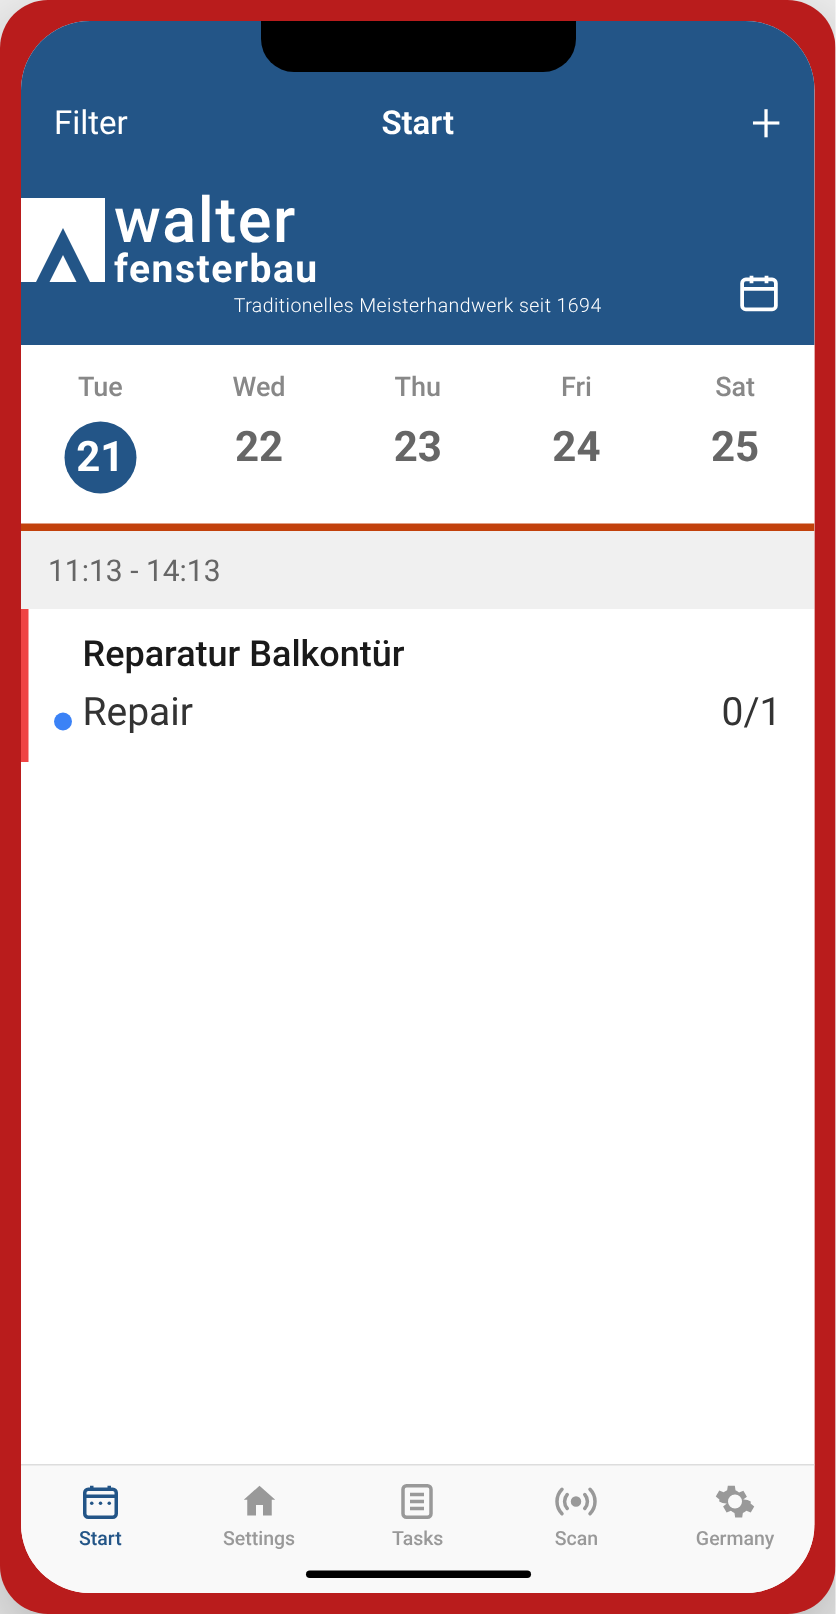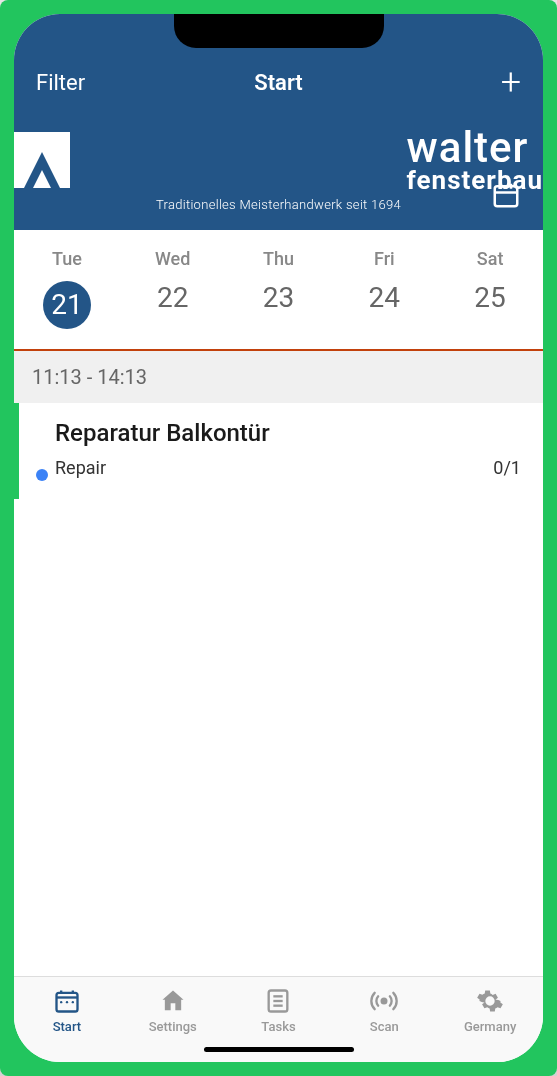--- a/index.html
+++ b/index.html
@@ -7,22 +7,22 @@
       font-family: -apple-system, BlinkMacSystemFont, "Segoe UI", Roboto, sans-serif;
       background: #f0f0f0;
       display: flex;
       justify-content: center;
       align-items: center;
       min-height: 100vh;
     }
     .phone {
       width: 557px;
       height: 1076px;
-      background: #22c55e;
-      border-radius: 8px;
+      background: #b91c1c;
+      border-radius: 32px;
       padding: 14px;
       position: relative;
       box-shadow: 0 20px 60px rgba(0,0,0,0.3);
     }
     .phone-inner {
       width: 100%;
       height: 100%;
       background: #fff;
       border-radius: 46px;
       overflow: hidden;
@@ -73,21 +73,21 @@
       line-height: 1;
     }
     .logo-section {
       text-align: center;
       padding: 16px 0 18px;
       position: relative;
     }
     .logo-row {
       display: flex;
       align-items: center;
-      justify-content: space-between;
+      justify-content: flex-start;
       gap: 6px;
     }
     .logo-mark {
       width: 56px;
       height: 56px;
       background: #fff;
       position: relative;
       display: inline-block;
     }
     .logo-mark::before {
@@ -137,56 +137,56 @@
     .calendar-btn {
       position: absolute;
       right: 22px;
       bottom: 16px;
     }
     .calendar-btn svg { width: 30px; height: 30px; }
     .date-strip {
       display: flex;
       background: #fff;
       padding: 18px 0 20px;
-      border-bottom: 2px solid #c2410c;
+      border-bottom: 5px solid #c2410c;
     }
     .date-cell {
       flex: 1;
       text-align: center;
     }
     .date-day {
       color: #888;
       font-size: 18px;
       font-weight: 500;
       margin-bottom: 12px;
     }
     .date-num {
       color: #666;
       font-size: 28px;
-      font-weight: 400;
+      font-weight: 700;
     }
     .date-cell.active .date-num {
       background: #235587;
       color: #fff;
       border-radius: 50%;
       width: 48px;
       height: 48px;
       line-height: 48px;
       display: inline-block;
     }
     .time-header {
       background: #f0f0f0;
       color: #666;
       padding: 14px 18px;
       font-size: 20px;
       font-weight: 400;
     }
     .appointment {
       display: flex;
-      border-left: 5px solid #22c55e;
+      border-left: 5px solid #ef4444;
       padding: 16px 22px 18px 10px;
       background: #fff;
     }
     .apt-dot-col {
       width: 26px;
       display: flex;
       align-items: center;
       justify-content: center;
       padding-top: 50px;
     }
@@ -208,21 +208,21 @@
     .apt-address {
       font-size: 20px;
       color: #333;
       line-height: 1.35;
       margin-bottom: 10px;
     }
     .apt-bottom {
       display: flex;
       justify-content: space-between;
       align-items: flex-end;
-      font-size: 18px;
+      font-size: 26px;
       color: #333;
     }
     .content-area {
       flex: 1;
       background: #fff;
     }
     .tabbar {
       display: flex;
       background: #f9f9f9;
       border-top: 1px solid #ddd;

